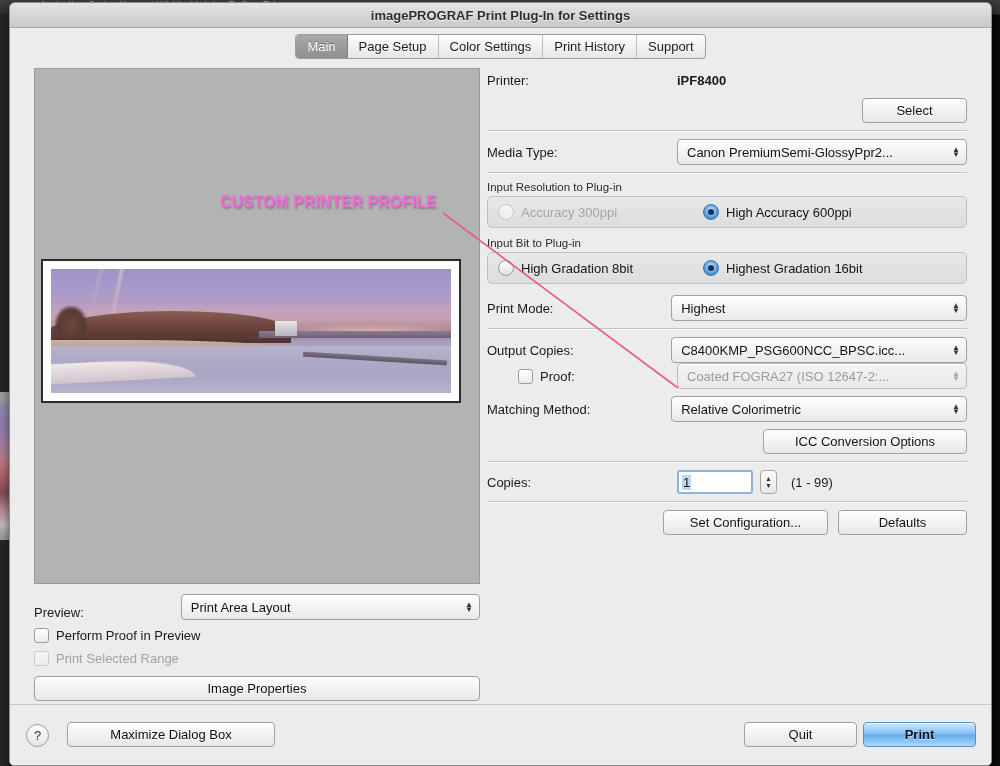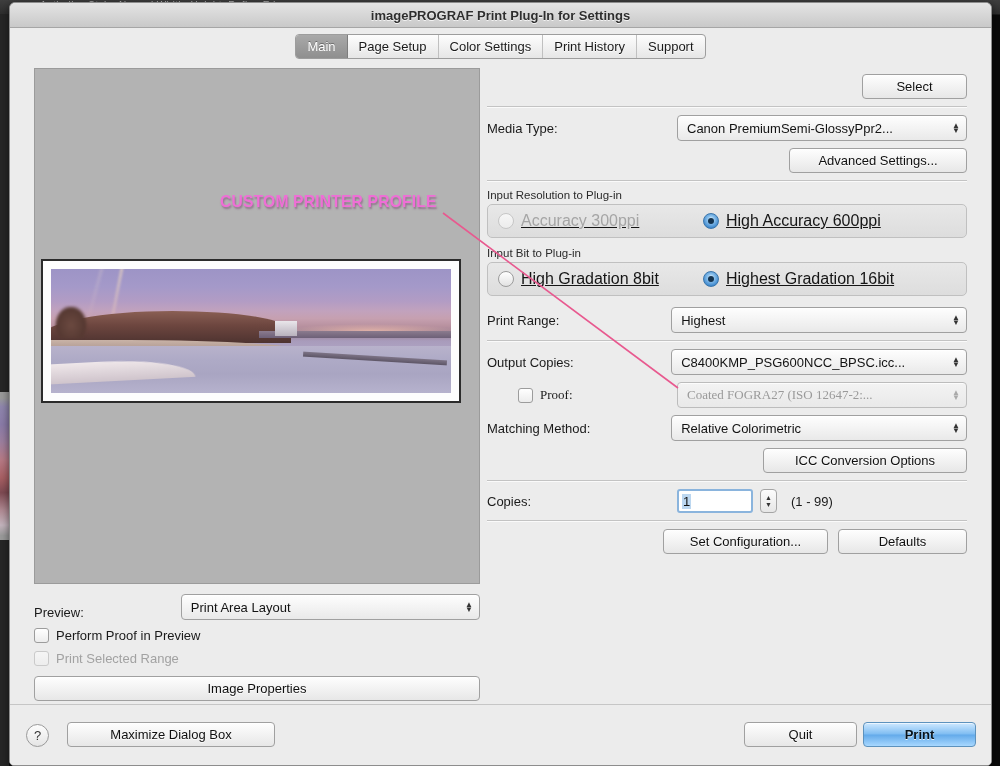--- a/index.html
+++ b/index.html
@@ -296,21 +296,21 @@
   .check.dis { background: linear-gradient(#f5f5f5,#ededed); border-color: #cacaca; }
 
   .groupbox {
     border: 1px solid #c0c0c0;
     border-radius: 5px;
     background: linear-gradient(#e8e8e8,#dddddd);
     padding: 7px 10px;
     display: flex; align-items: center;
   }
   .grouptitle { font-size: 11.5px; color: #2b2b2b; margin-bottom: 3px; }
-  .gopt { display: flex; align-items: center; font-size: 16px; color: #151515; text-decoration: underline; }
+  .gopt { display: flex; align-items: center; font-size: 13px; color: #151515; }
   .gopt .gtxt { margin-left: 7px; }
   .gopt.dis .gtxt { color: #a5a5a5; }
 
   .spinner-field {
     width: 66px; height: 20px;
     background: #fff; border: 2px solid #8ab4dd; border-radius: 3px;
     display: flex; align-items: center; padding: 0 3px;
   }
   .spinner-field .val {
     font-size: 13px; color: #111; background: #bcd7f0; padding: 0 1px;
@@ -410,41 +410,42 @@
           <span class="ctext">Print Selected Range</span>
         </div>
 
         <div style="margin-top:10px;">
           <button class="btn fullwidth-btn">Image Properties</button>
         </div>
       </div>
 
       <div class="rightcol">
 
+        <div class="row" style="height:24px;">
+          <div class="rlabel">Printer:</div>
+          <div class="rvalue">iPF8400</div>
+        </div>
 
         <div class="row" style="justify-content:flex-end; margin-top:6px;">
           <button class="btn" style="width:105px;">Select</button>
         </div>
 
         <div class="sep"></div>
 
         <div class="row">
           <div class="rlabel">Media Type:</div>
           <div class="select" style="width:253px;">
             <span>Canon PremiumSemi-GlossyPpr2...</span>
             <span class="arrows">
                 <i>▲</i>
                 <i>▼</i>
               </span>
           </div>
         </div>
 
-        <div class="row" style="justify-content:flex-end; margin-top:7px;">
-          <button class="btn" style="width:178px;">Advanced Settings...</button>
-        </div>
 
         <div class="sep"></div>
 
         <div style="margin-top:1px;">
           <div class="grouptitle">Input Resolution to Plug-in</div>
           <div class="groupbox">
             <div class="gopt dis" style="width:205px;">
               <span class="radio dis"></span>
               <span class="gtxt">Accuracy 300ppi</span>
             </div>
@@ -463,21 +464,21 @@
               <span class="gtxt">High Gradation 8bit</span>
             </div>
             <div class="gopt">
               <span class="radio on"></span>
               <span class="gtxt">Highest Gradation 16bit</span>
             </div>
           </div>
         </div>
 
         <div class="row" style="margin-top:11px;">
-          <div class="rlabel">Print Range:</div>
+          <div class="rlabel">Print Mode:</div>
           <div class="select" style="width:267px;">
             <span>Highest</span>
             <span class="arrows">
                 <i>▲</i>
                 <i>▼</i>
               </span>
           </div>
         </div>
 
         <div class="sep"></div>
@@ -486,21 +487,21 @@
           <div class="rlabel">Output Copies:</div>
           <div class="select" style="width:267px;">
             <span>C8400KMP_PSG600NCC_BPSC.icc...</span>
             <span class="arrows">
                 <i>▲</i>
                 <i>▼</i>
               </span>
           </div>
         </div>
 
-        <div class="row" style="margin-top:7px;font-family:Liberation Serif, serif;">
+        <div class="row" style="">
           <div class="rlabel" style="display:flex;align-items:center;padding-left:31px;box-sizing:border-box;">
             <span class="check"></span>
             <span style="margin-left:7px;font-size:13px;">Proof:</span>
           </div>
           <div class="select disabled" style="width:253px;">
             <span>Coated FOGRA27 (ISO 12647-2:...</span>
             <span class="arrows">
                 <i>▲</i>
                 <i>▼</i>
               </span>

